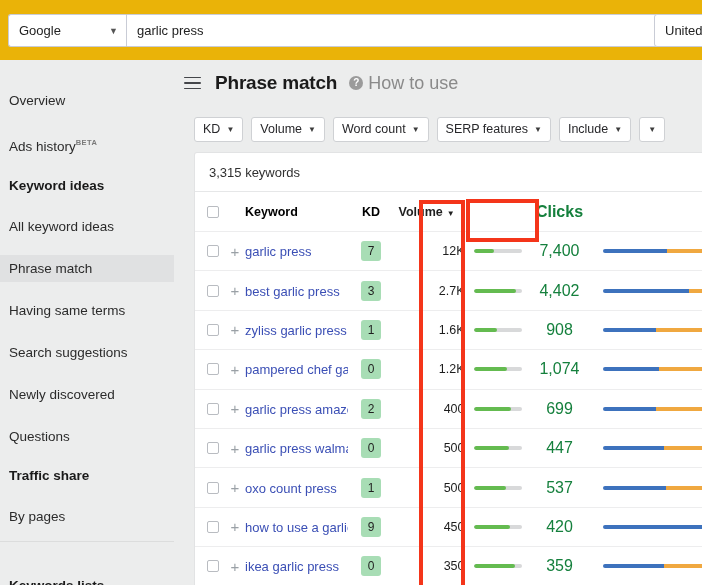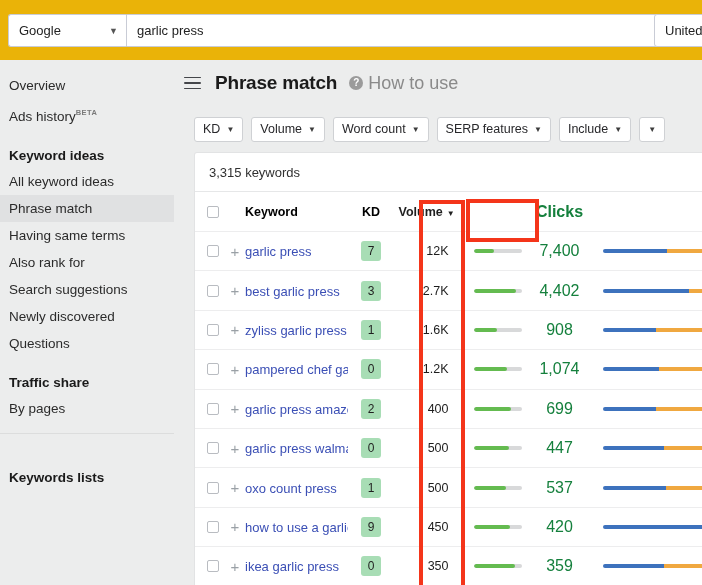--- a/index.html
+++ b/index.html
@@ -40,20 +40,21 @@
   }
 
   
   .sidebar{
     position:absolute;left:0;top:60px;width:174px;height:525px;
     background:#eceded;
   }
   .sb-item{
     font-size:13.5px;color:#2b2b2b;padding:5px 0 5px 9px;line-height:17px;
     white-space:nowrap;
+    margin-top:15px;
   }
   .sb-item.link{cursor:pointer;}
   .sb-item.active{background:#e0e1e2;}
   .sb-head{
     font-size:13.5px;color:#1a1a1a;font-weight:bold;padding:5px 0 4px 9px;
     line-height:17px;white-space:nowrap;
   }
   .beta{font-size:7.5px;vertical-align:super;color:#7a7a7a;letter-spacing:.4px;font-weight:bold;}
   .sb-gap{height:12px;}
   .sb-sep{height:1px;background:#dcdddd;margin:11px 0 11px 0;}
@@ -112,21 +113,21 @@
   .c-check{width:30px;padding-left:12px;box-sizing:border-box;}
   .cb{
     width:12px;height:12px;border:1px solid #b9bcc1;border-radius:2px;
     background:#fff;box-sizing:border-box;
   }
   .c-plus{width:20px;text-align:center;color:#9aa0a6;font-size:15px;line-height:1;}
   .c-kw{flex:1;overflow:hidden;white-space:nowrap;}
   .kw-link{font-size:13px;color:#3b4fb5;}
   .th{font-size:12.5px;font-weight:bold;color:#000000;}
   .c-kd{width:47px;text-align:center;}
-  .c-vol{width:47px;text-align:right;padding-right:18px;box-sizing:border-box;font-size:12.5px;color:#1d1d1d;}
+  .c-vol{width:47px;text-align:right;padding-right:2px;box-sizing:border-box;font-size:12.5px;color:#1d1d1d;}
   .c-volbar{width:62px;padding:0 7px;box-sizing:border-box;}
   .c-clicks{width:62px;text-align:center;font-size:16px;color:#15803d;}
   .c-clickbar{flex:1;padding:0 8px 0 12px;box-sizing:border-box;}
   .kd-badge{
     display:inline-block;min-width:20px;height:20px;line-height:20px;
     border-radius:3px;font-size:12px;color:#1f1f1f;text-align:center;padding:0 4px;
     box-sizing:border-box;
   }
   .bar-track{height:4px;border-radius:2px;background:#d8d9da;width:100%;overflow:hidden;}
   .bar-fill{height:4px;border-radius:2px;background:#64bb50;}
@@ -174,23 +175,20 @@
     <div class="sb-gap"></div>
     <div class="sb-head">Keyword ideas</div>
     <div class="sb-item link">
       <span>All keyword ideas</span>
     </div>
     <div class="sb-item link active">
       <span>Phrase match</span>
     </div>
     <div class="sb-item link">
       <span>Having same terms</span>
-    </div>
-    <div class="sb-item link">
-      <span>Also rank for</span>
     </div>
     <div class="sb-item link">
       <span>Search suggestions</span>
     </div>
     <div class="sb-item link">
       <span>Newly discovered</span>
     </div>
     <div class="sb-item link">
       <span>Questions</span>
     </div>

